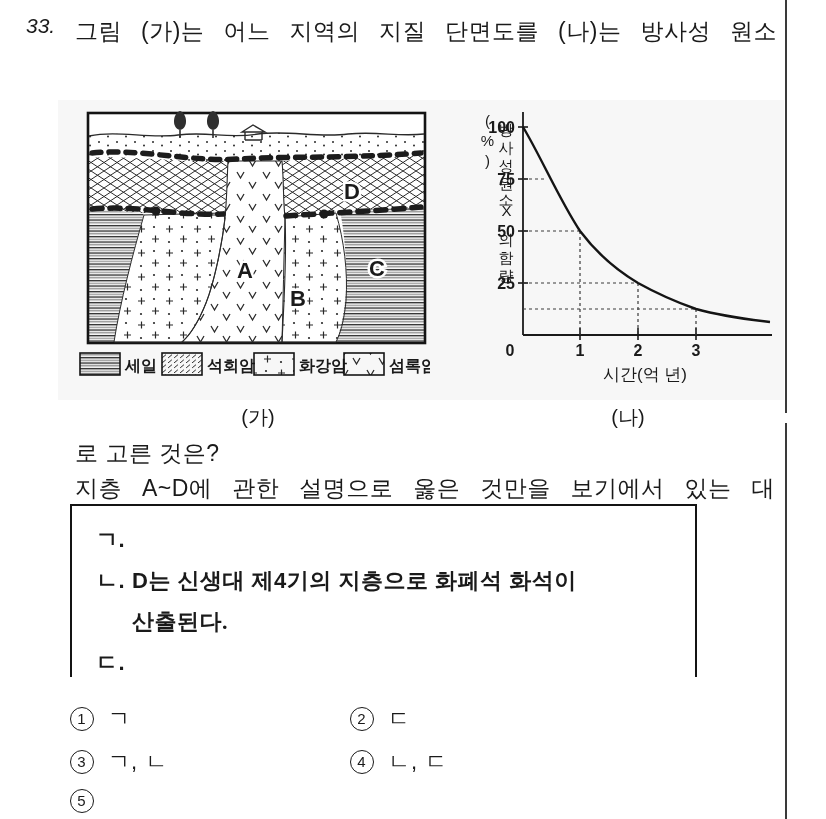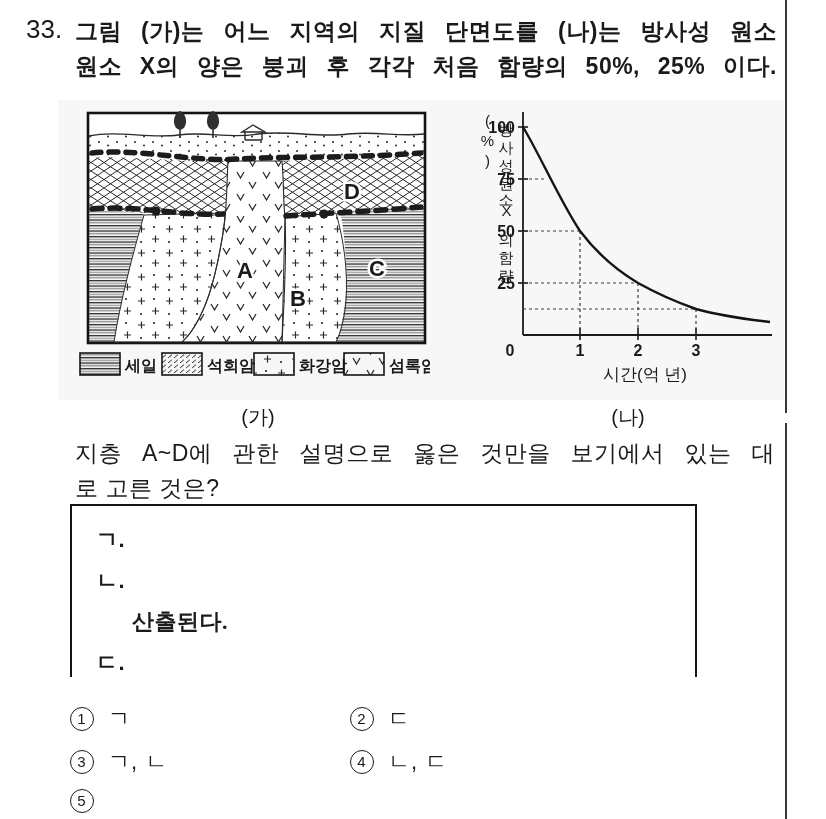--- a/index.html
+++ b/index.html
@@ -2,24 +2,24 @@
 <html><head>
 <meta charset="utf-8">
 <style>
   html,body{margin:0;padding:0;background:#e9e9e9;}
   #screen{
     position:relative;width:826px;height:819px;background:#ffffff;overflow:hidden;
     font-family:"Liberation Sans","DejaVu Sans",sans-serif;color:#1a1a1a;
   }
   .abs{position:absolute;}
   
-  .qnum{position:absolute;left:26px;top:14px;font-size:26px;font-weight:500;}
+  .qnum{position:absolute;left:26px;top:14px;font-size:21px;font-weight:500;font-style:italic;}
   .qtext{position:absolute;left:75px;top:14px;width:702px;}
   .qtext .ln{font-size:23px;line-height:35px;letter-spacing:.5px;white-space:nowrap;
-    text-align:justify;text-align-last:justify;font-weight:bold;}
+    text-align:justify;text-align-last:justify;}
   
   .figband{position:absolute;left:58px;top:100px;width:726px;height:300px;background:#f7f7f7;}
   
   .figcap{position:absolute;top:404px;width:80px;text-align:center;font-size:20px;}
   
   .prompt{position:absolute;left:75px;top:436px;width:700px;}
   .prompt .ln{font-size:23px;line-height:35px;letter-spacing:.5px;white-space:nowrap;}
   .prompt .ln.just{text-align:justify;text-align-last:justify;}
   
   .bogi{position:absolute;left:70px;top:504px;width:627px;height:173px;
@@ -43,21 +43,20 @@
 </head>
 <body>
 
 <div id="screen">
 
   <div class="figband"></div>
 
   <div class="qnum">33.</div>
   <div class="qtext">
     <div class="ln">그림 (가)는 어느 지역의 지질 단면도를 (나)는 방사성 원소</div>
-    <div class="ln">원소 X의 양은 붕괴 후 각각 처음 함량의 50%, 25% 이다.</div>
   </div>
 
   <svg class="abs" style="left:78px;top:103px;" width="352" height="285" viewBox="0 0 352 285">
     <defs>
       <pattern id="p-hlines" width="10" height="5.5" patternUnits="userSpaceOnUse">
         <line x1="0" y1="1.6" x2="10" y2="1.6" stroke="#2a2a2a" stroke-width="1.4"></line>
         <line x1="0" y1="4.4" x2="10" y2="4.4" stroke="#2a2a2a" stroke-width="0.7"></line>
       </pattern>
       <pattern id="p-cross" width="26" height="17" patternUnits="userSpaceOnUse">
         <path d="M0,17 L26,0 M-13,17 L13,0 M13,17 L39,0" stroke="#2a2a2a" stroke-width="1" fill="none"></path>
@@ -196,30 +195,31 @@
     </g>
     <text x="185" y="277" font-size="17" text-anchor="middle">시간(억 년)</text>
   </svg>
 
   <div class="ylab-vert">방사성원소X의함량(%)</div>
 
   <div class="figcap" style="left:218px;">(가)</div>
   <div class="figcap" style="left:588px;">(나)</div>
 
   <div class="prompt">
+    <div class="ln">로 고른 것은?</div>
     <div class="ln just">지층 A~D에 관한 설명으로 옳은 것만을 보기에서 있는 대</div>
-    <div class="ln">로 고른 것은?</div>
   </div>
 
   <div class="bogi">
     <div class="row">
       <span class="lab">ㄱ.</span>
     </div>
     <div class="row">
       <span class="lab">ㄴ.</span>
+      <span>D는 신생대 제4기의 지층으로 화폐석 화석이</span>
     </div>
     <div class="row">
       <span class="cont">산출된다.</span>
     </div>
     <div class="row">
       <span class="lab">ㄷ.</span>
     </div>
   </div>
 
   <div class="opt" style="left:70px;top:704px;">

